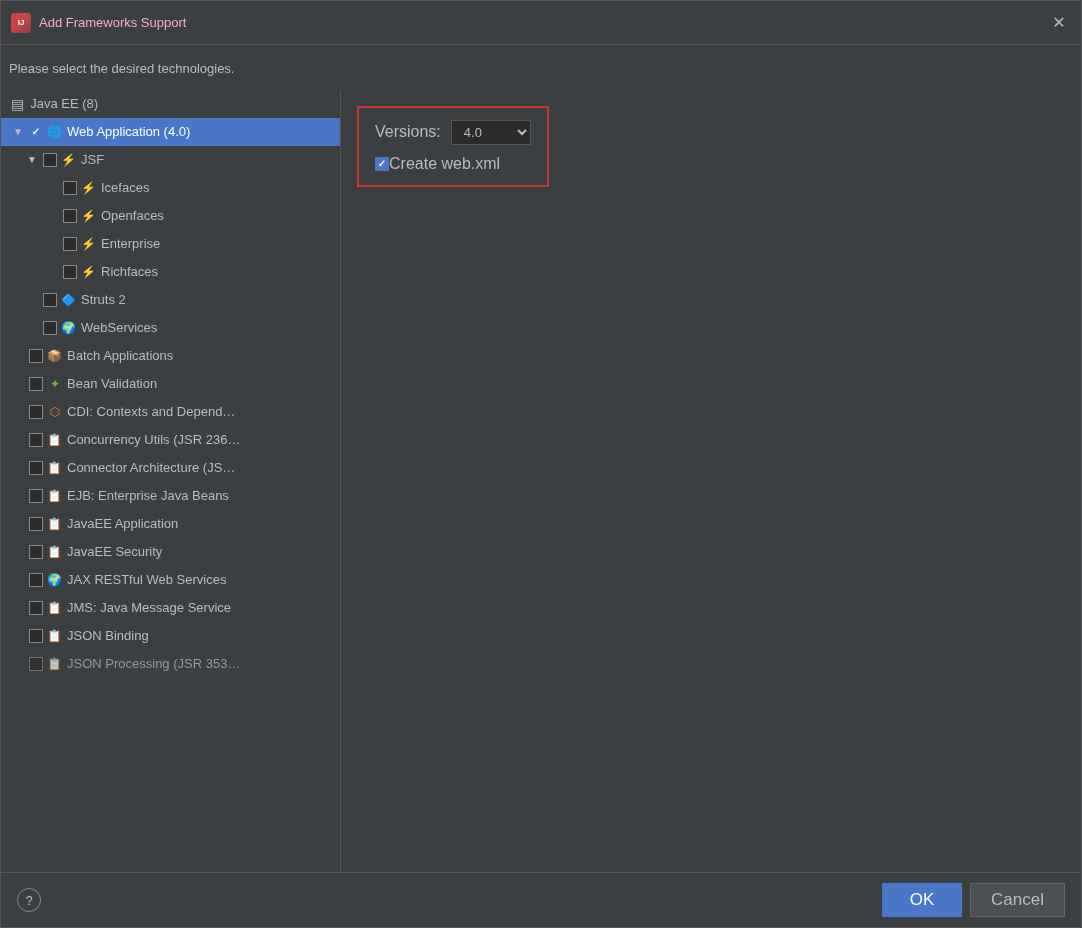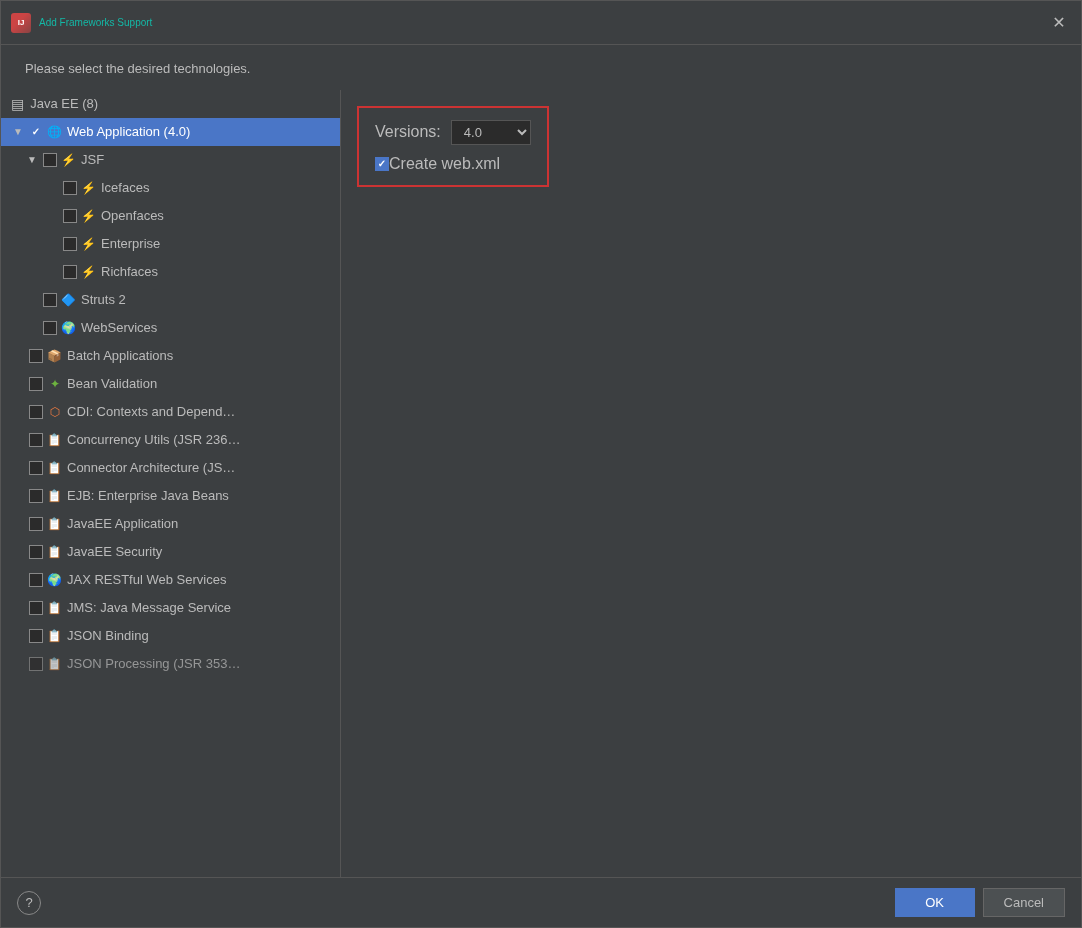--- a/index.html
+++ b/index.html
@@ -48,39 +48,39 @@
       border-radius: 3px;
       display: flex;
       align-items: center;
       justify-content: center;
       font-size: 9px;
       color: white;
       font-weight: bold;
     }
 
     .title-text {
-      color: #14b8a6;
-      font-size: 10px;
+      color: #f9a8d4;
+      font-size: 13px;
     }
 
     .close-btn {
       background: none;
       border: none;
       color: #bbbbbb;
       cursor: pointer;
       font-size: 16px;
       width: 24px;
       height: 24px;
       display: flex;
       align-items: center;
       justify-content: center;
     }
 
     .description {
-      padding: 14px 16px 10px 24px;
+      padding: 14px 16px 10px 8px;
       color: #bbbbbb;
       font-size: 13px;
       line-height: 1.6;
     }
 
     .main-content {
       display: flex;
       flex: 1;
       overflow: hidden;
     }
@@ -241,21 +241,21 @@
       display: flex;
       gap: 8px;
     }
 
     .btn {
       padding: 6px 20px;
       border: 1px solid #666666;
       background: #4c5052;
       color: #bbbbbb;
       cursor: pointer;
-      font-size: 13px;
+      font-size: 17px;
       min-width: 80px;
     }
 
     .btn.primary {
       background: #4a76c7;
       border-color: #4a76c7;
       color: white;
     }
 
     

